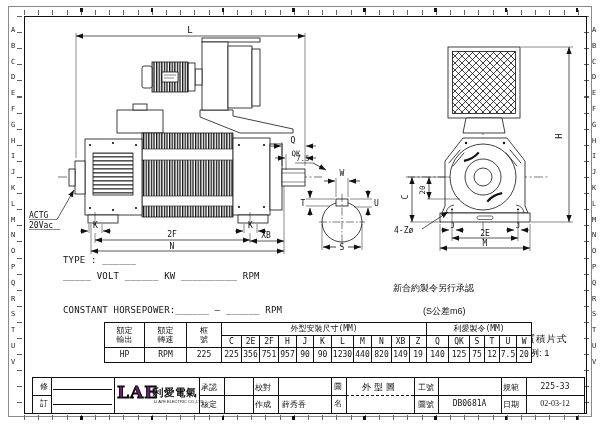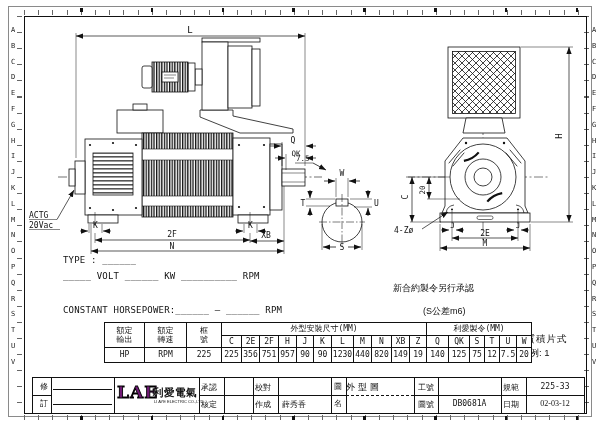--- a/index.html
+++ b/index.html
@@ -419,21 +419,21 @@
     <div id="logo-sub">LI AYE ELECTRIC CO.,LTD</div>
 
     <div class="tb-label" style="left:168px;top:4px;">承認</div>
     <div class="tb-label" style="left:168px;top:21px;">核定</div>
     <div class="tb-label" style="left:222px;top:4px;">校對</div>
     <div class="tb-label" style="left:222px;top:21px;">作成</div>
     <div class="tb-label" style="left:249px;top:21px;">薛秀香</div>
 
     <div class="tb-label" style="left:301px;top:3px;">圖</div>
     <div class="tb-label" style="left:301px;top:20px;">名</div>
-    <div class="tb-label" style="left:313px;top:3px;width:68px;text-align:left;letter-spacing:3px;font-size:9px;">外型圖</div>
+    <div class="tb-label" style="left:313px;top:3px;width:68px;text-align:center;letter-spacing:3px;font-size:9px;">外型圖</div>
 
     <div class="tb-label" style="left:385px;top:4px;">工號</div>
     <div class="tb-label" style="left:385px;top:21px;">圖號</div>
     <div class="tb-value" style="left:405px;top:21px;width:63px;text-align:center;">DB0681A</div>
 
     <div class="tb-label" style="left:470px;top:4px;">規範</div>
     <div class="tb-value" style="left:493px;top:4px;width:58px;text-align:center;">225-33</div>
     <div class="tb-label" style="left:470px;top:21px;">日期</div>
     <div class="tb-value" style="left:493px;top:21px;width:58px;text-align:center;font-family:Liberation Serif, serif;">02-03-12</div>
   </div>

